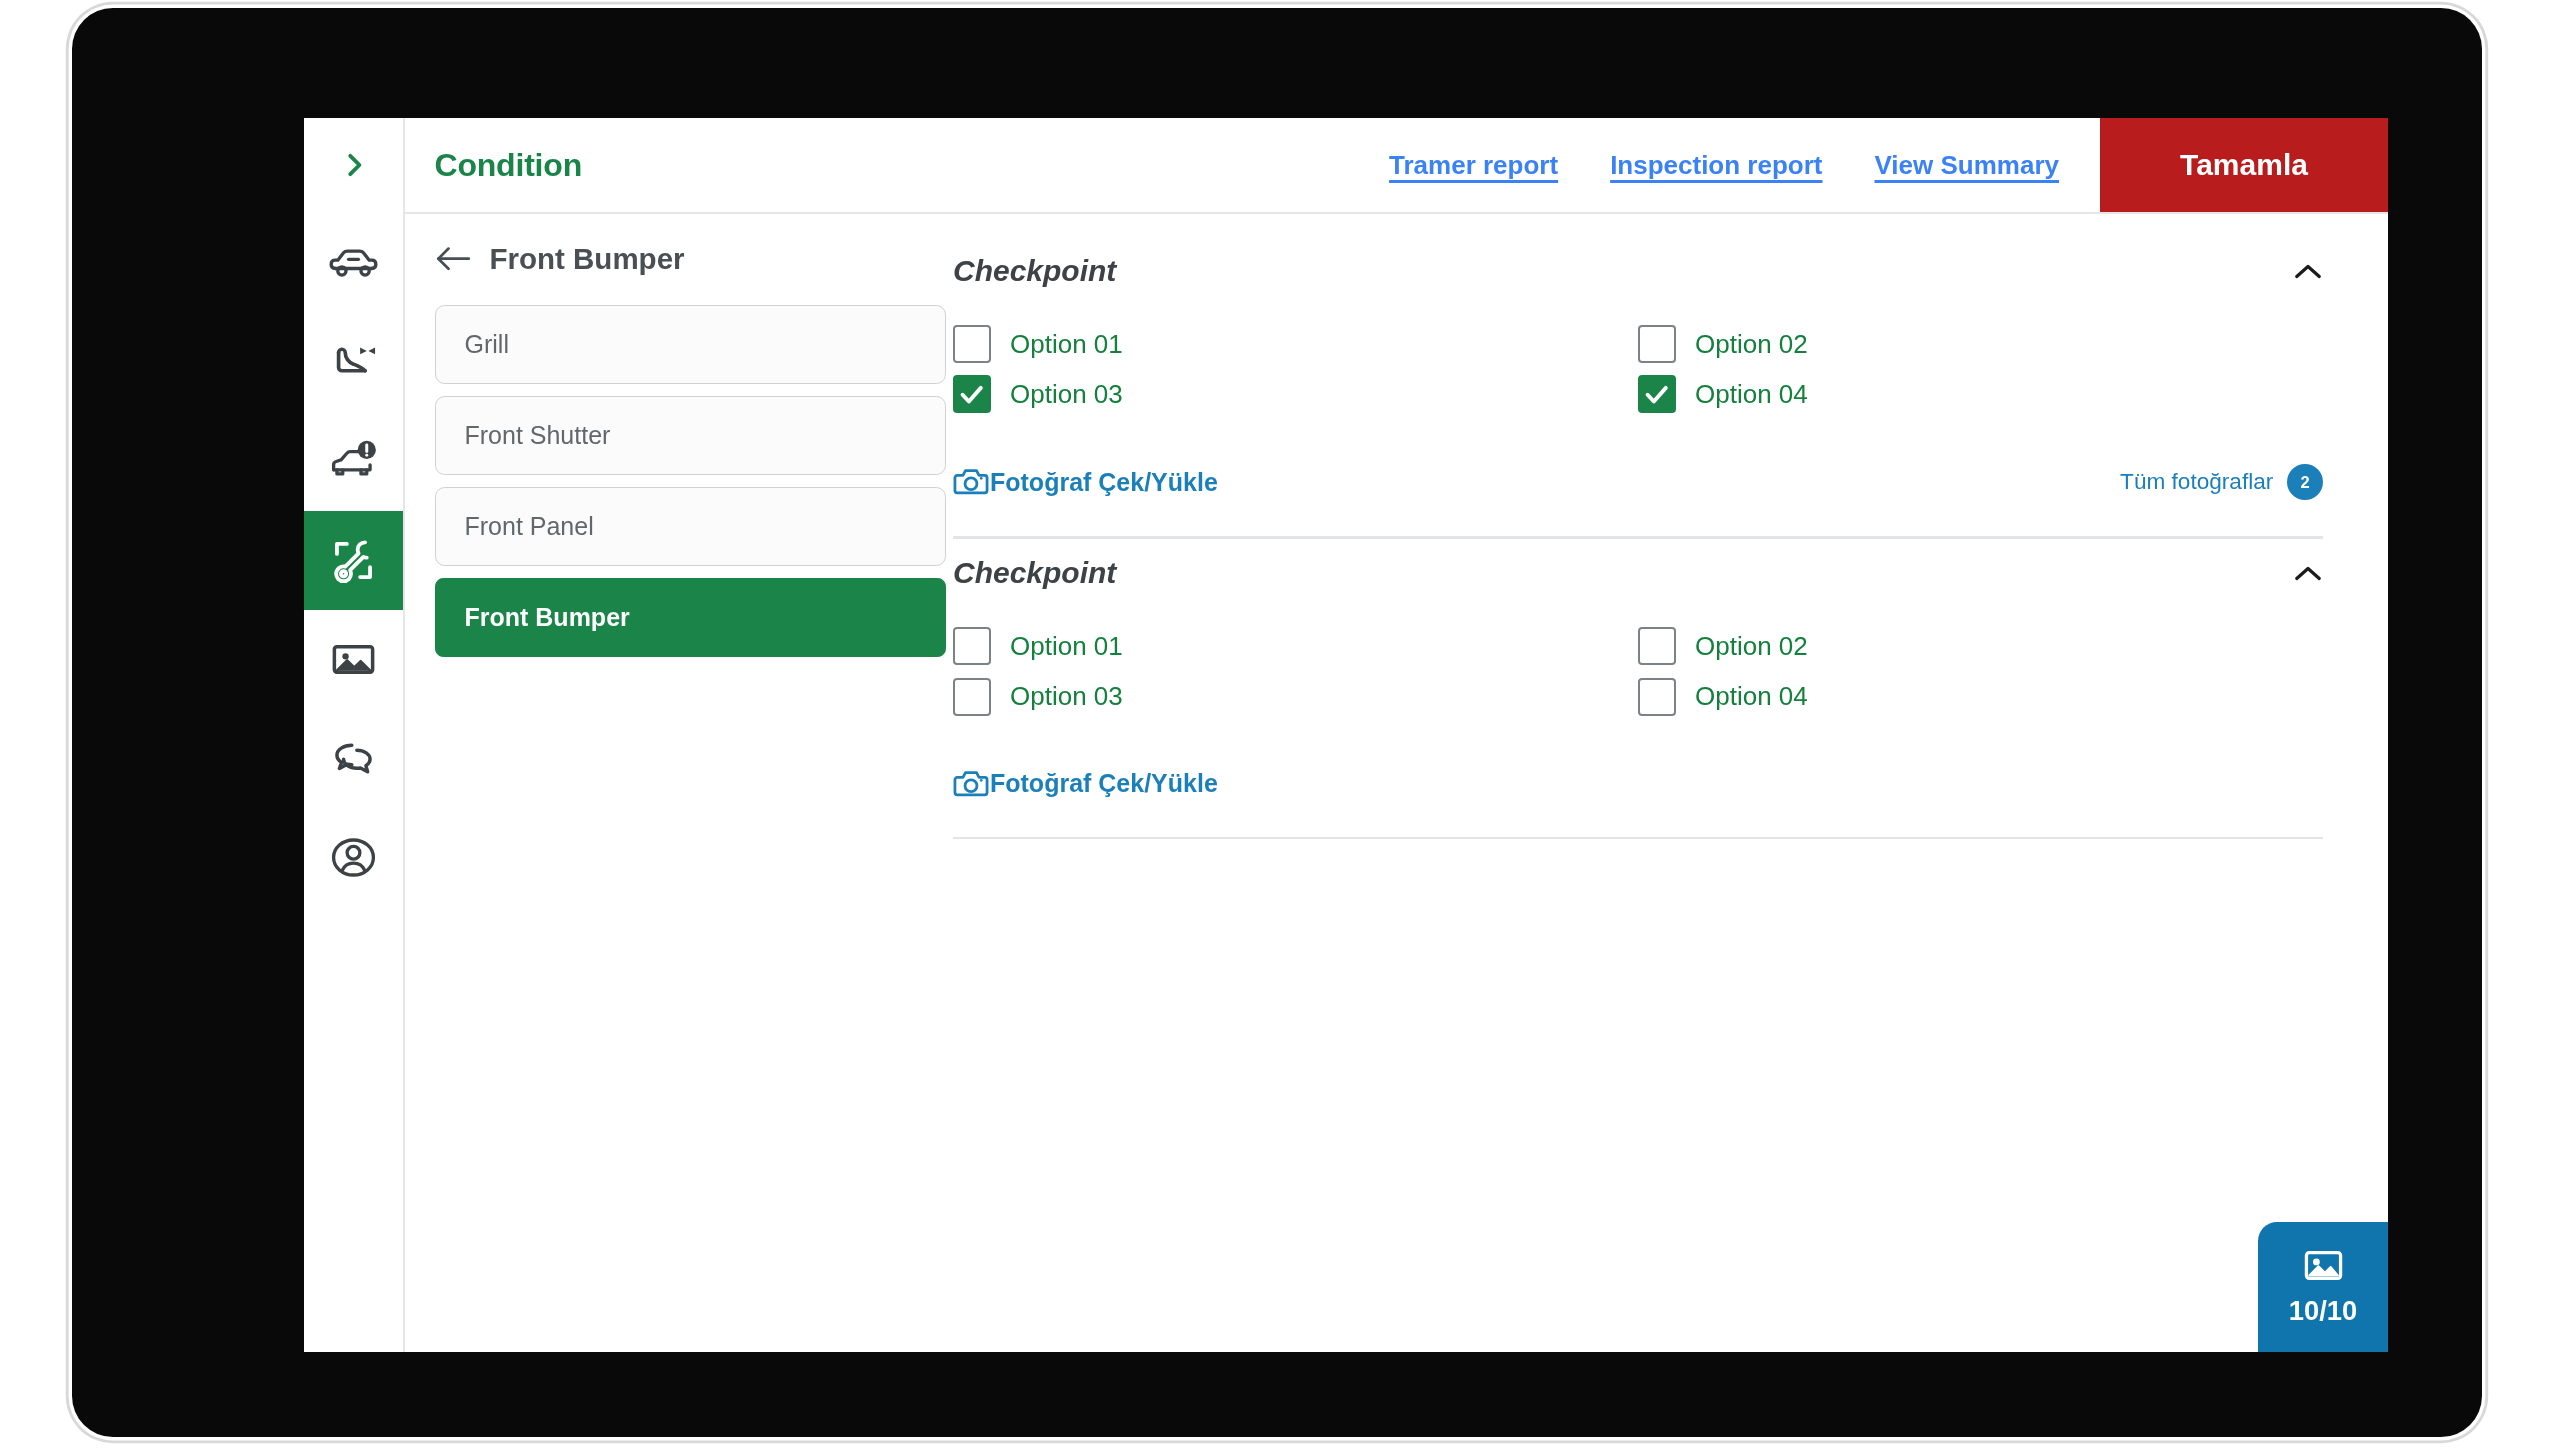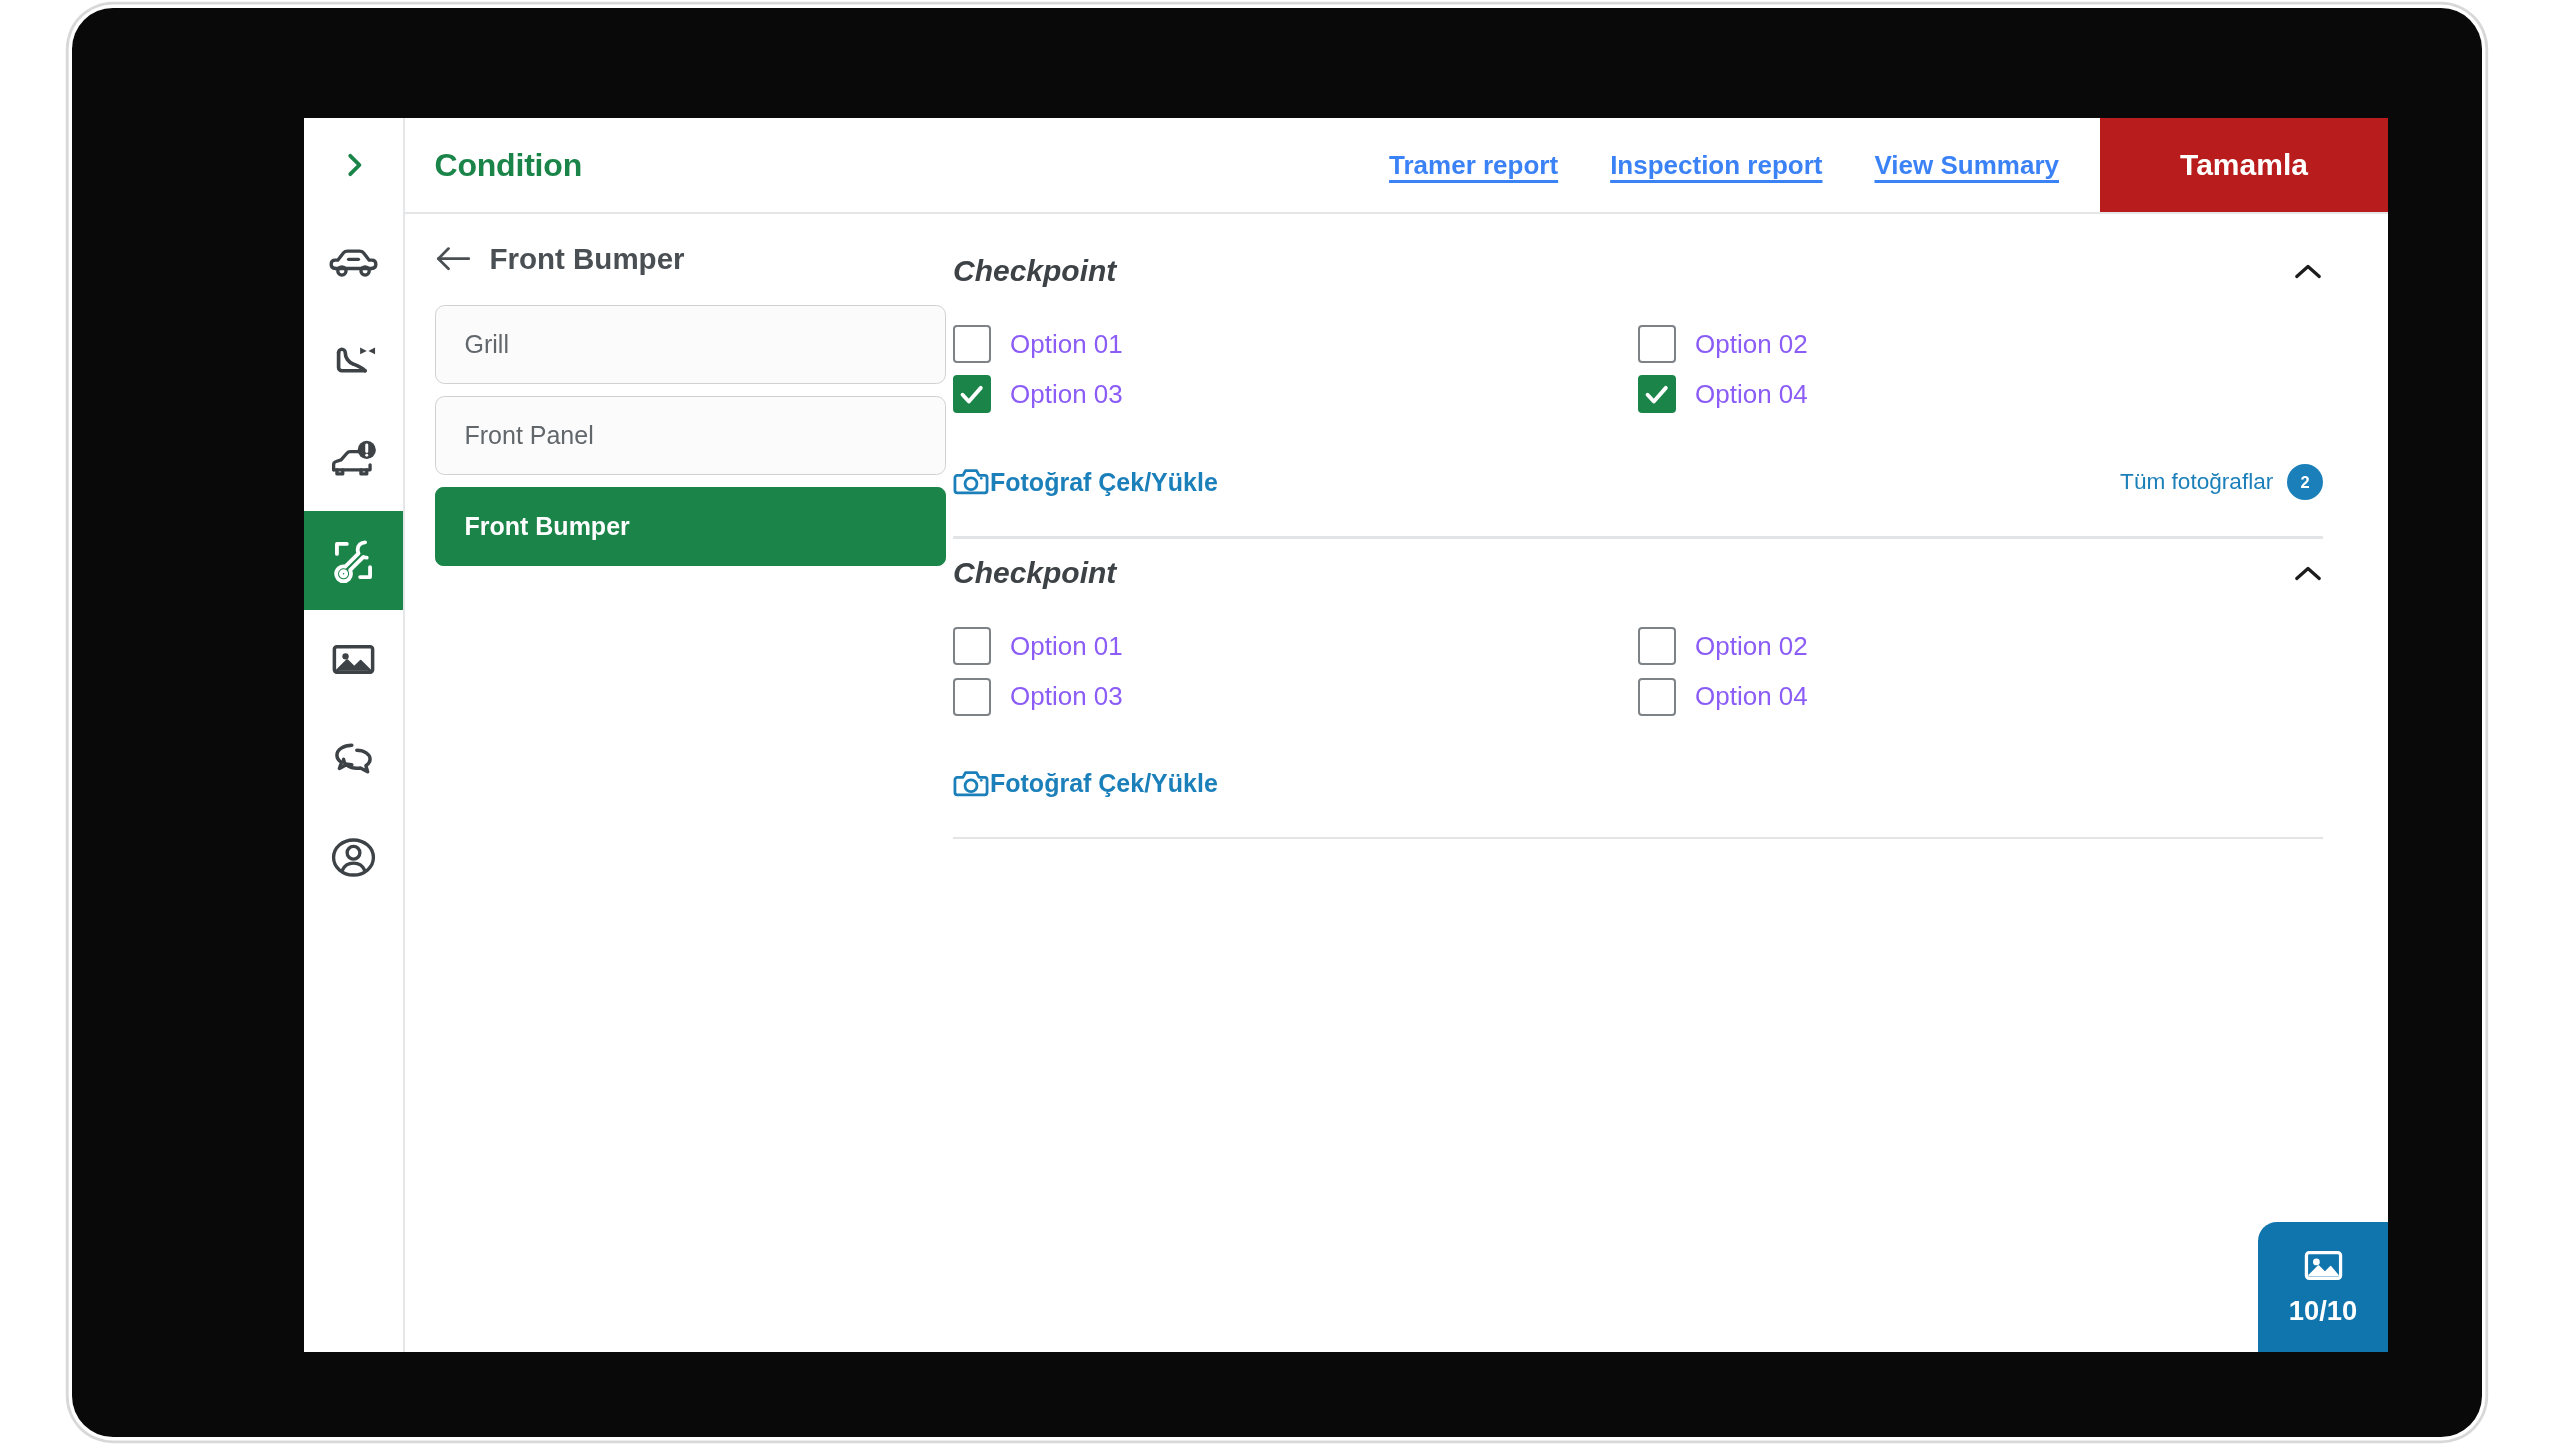--- a/index.html
+++ b/index.html
@@ -191,21 +191,21 @@
     border-radius: 4.1px;
     background: #ffffff;
     flex: 0 0 38px;
     display: flex; align-items: center; justify-content: center;
   }
   .cbox.checked {
     background: #1a8449; border-color: #1a8449;
   }
   .cbox svg { display: none; }
   .cbox.checked svg { display: block; }
-  .cp-option-label { font-size: 26px; color: #8b5cf6; }
+  .cp-option-label { font-size: 26px; color: #15803d; }
 
   .cp-footer {
     display: flex; align-items: center; justify-content: space-between;
     margin-top: 51px;
     padding-bottom: 36px;
   }
   .photo-action {
     display: flex; align-items: center; gap: 1px;
     color: #1b7fba; cursor: pointer;
   }
@@ -351,20 +351,21 @@
             <span id="back-arrow">
               <svg width="36" height="27.4" viewBox="0 0 32 24" fill="none" stroke="currentColor" stroke-width="2.4" stroke-linecap="round" stroke-linejoin="round">
                 <line x1="30" y1="12" x2="3" y2="12"></line>
                   <polyline points="12 3 3 12 12 21"></polyline>
               </svg>
             </span>
             <span id="parts-title">Front Bumper</span>
           </div>
 
           <div class="part-item">Grill</div>
+          <div class="part-item">Front Shutter</div>
           <div class="part-item">Front Panel</div>
           <div class="part-item selected">Front Bumper</div>
         </div>
 
         <div id="checkpoints">
 
           <div class="checkpoint-section">
             <div class="cp-head">
               <span class="cp-title">Checkpoint</span>
               <span class="cp-toggle">

